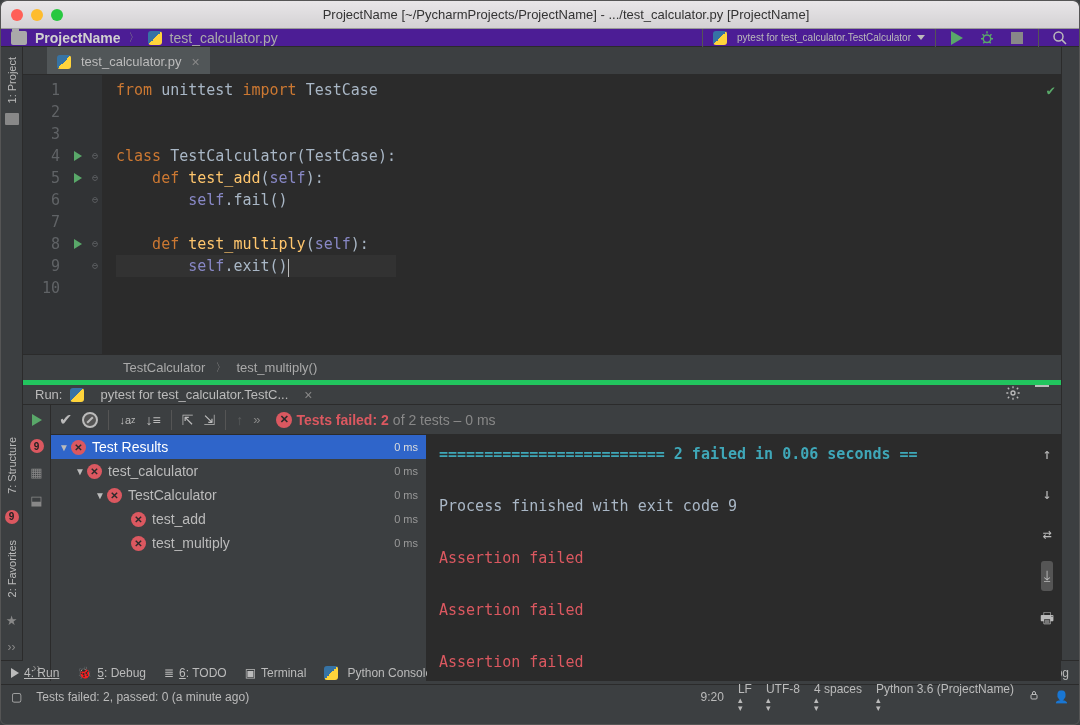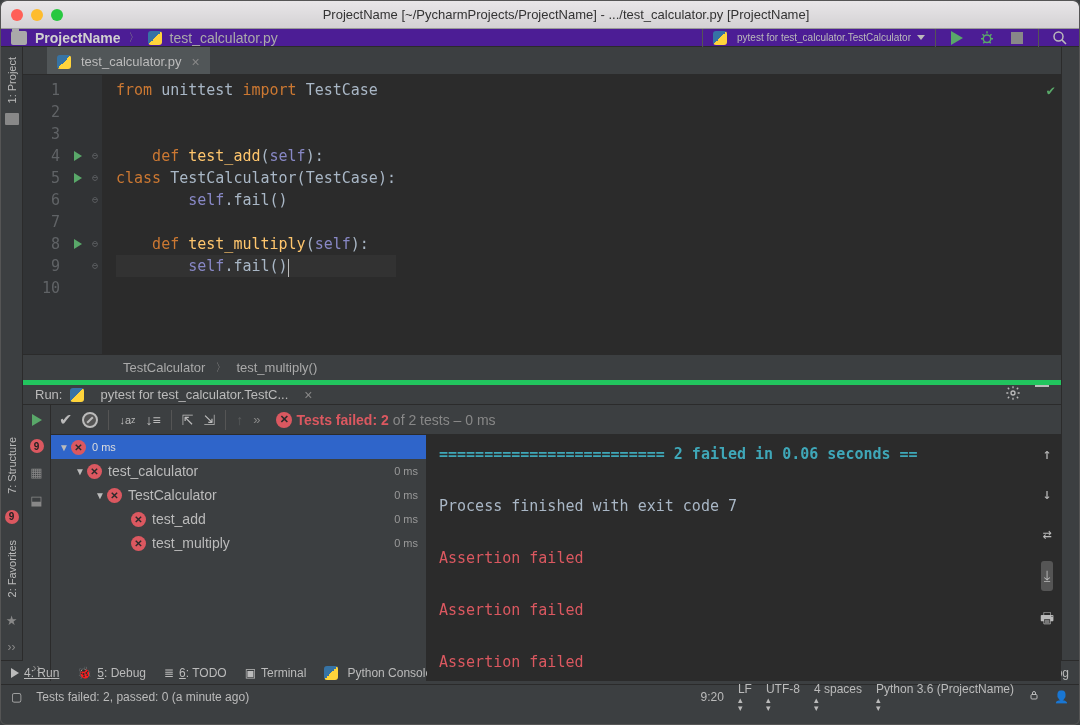--- a/index.html
+++ b/index.html
@@ -218,26 +218,26 @@
         <div class="fold">⊖</div>
           <div class="fold"></div>
         <div class="fold">⊖</div>
         <div class="fold">⊖</div>
           <div class="fold"></div>
       </div>
       <div class="code-lines">
         <div class="cline"><span class="k-orange">from </span><span class="k-white">unittest </span><span class="k-orange">import </span><span class="k-white">TestCase</span></div>
         <div class="cline"></div>
         <div class="cline"></div>
+        <div class="cline"><span class="k-orange">class </span><span class="k-white">TestCalculator(TestCase):</span></div>
         <div class="cline"><span class="k-orange">    def </span><span class="k-yellow">test_add</span><span class="k-white">(</span><span class="k-purple">self</span><span class="k-white">):</span></div>
-        <div class="cline"><span class="k-orange">class </span><span class="k-white">TestCalculator(TestCase):</span></div>
         <div class="cline"><span class="k-white">        </span><span class="k-purple">self</span><span class="k-white">.fail()</span></div>
         <div class="cline"></div>
         <div class="cline"><span class="k-orange">    def </span><span class="k-yellow">test_multiply</span><span class="k-white">(</span><span class="k-purple">self</span><span class="k-white">):</span></div>
-        <div class="cline cur"><span class="k-white">        </span><span class="k-purple">self</span><span class="k-white">.fail(</span><span class="k-white caret-line">)</span></div>
+        <div class="cline cur"><span class="k-white">        </span><span class="k-purple">self</span><span class="k-white">.exit(</span><span class="k-white caret-line">)</span></div>
         <div class="cline"></div>
       </div>
     </div>
 
     <div class="structure-bar">
       <span>TestCalculator</span>
       <span class="chev">〉</span>
       <span>test_multiply()</span>
     </div>
 
@@ -289,20 +289,21 @@
               <span class="fail-red">Tests failed: </span>
                 <span class="fail-red">2</span>
                 <span class="grey-t"> of 2 tests – 0 ms</span>
             </div>
           </div>
           <div class="tree-and-console">
             <div class="test-tree">
               <div class="tree-row sel">
                 <span class="arrow">▼</span>
                 <div class="f-badge">✕</div>
+                <span class="name">Test Results</span>
                 <span class="time">0 ms</span>
               </div>
               <div class="tree-row indent1">
                 <span class="arrow">▼</span>
                   <div class="f-badge">✕</div>
                 <span class="name">test_calculator</span>
                   <span class="time">0 ms</span>
               </div>
               <div class="tree-row indent2">
                 <span class="arrow">▼</span>
@@ -319,21 +320,21 @@
               <div class="tree-row indent3">
                 <span class="arrow"></span>
                   <div class="f-badge">✕</div>
                 <span class="name">test_multiply</span>
                   <span class="time">0 ms</span>
               </div>
             </div>
             <div class="console">
               <div class="cons-line cons-cyan">========================= 2 failed in 0.06 seconds ==</div>
               <div class="cons-line"></div>
-              <div class="cons-line">Process finished with exit code 7</div>
+              <div class="cons-line">Process finished with exit code 9</div>
               <div class="cons-line"></div>
               <div class="cons-line cons-red">Assertion failed</div>
               <div class="cons-line"></div>
               <div class="cons-line cons-red">Assertion failed</div>
               <div class="cons-line"></div>
               <div class="cons-line cons-red">Assertion failed</div>
               <div class="cons-right">
                 <span class="sbtn">↑</span>
                 <span class="sbtn">↓</span>
                 <span class="sbtn">⇄</span>

